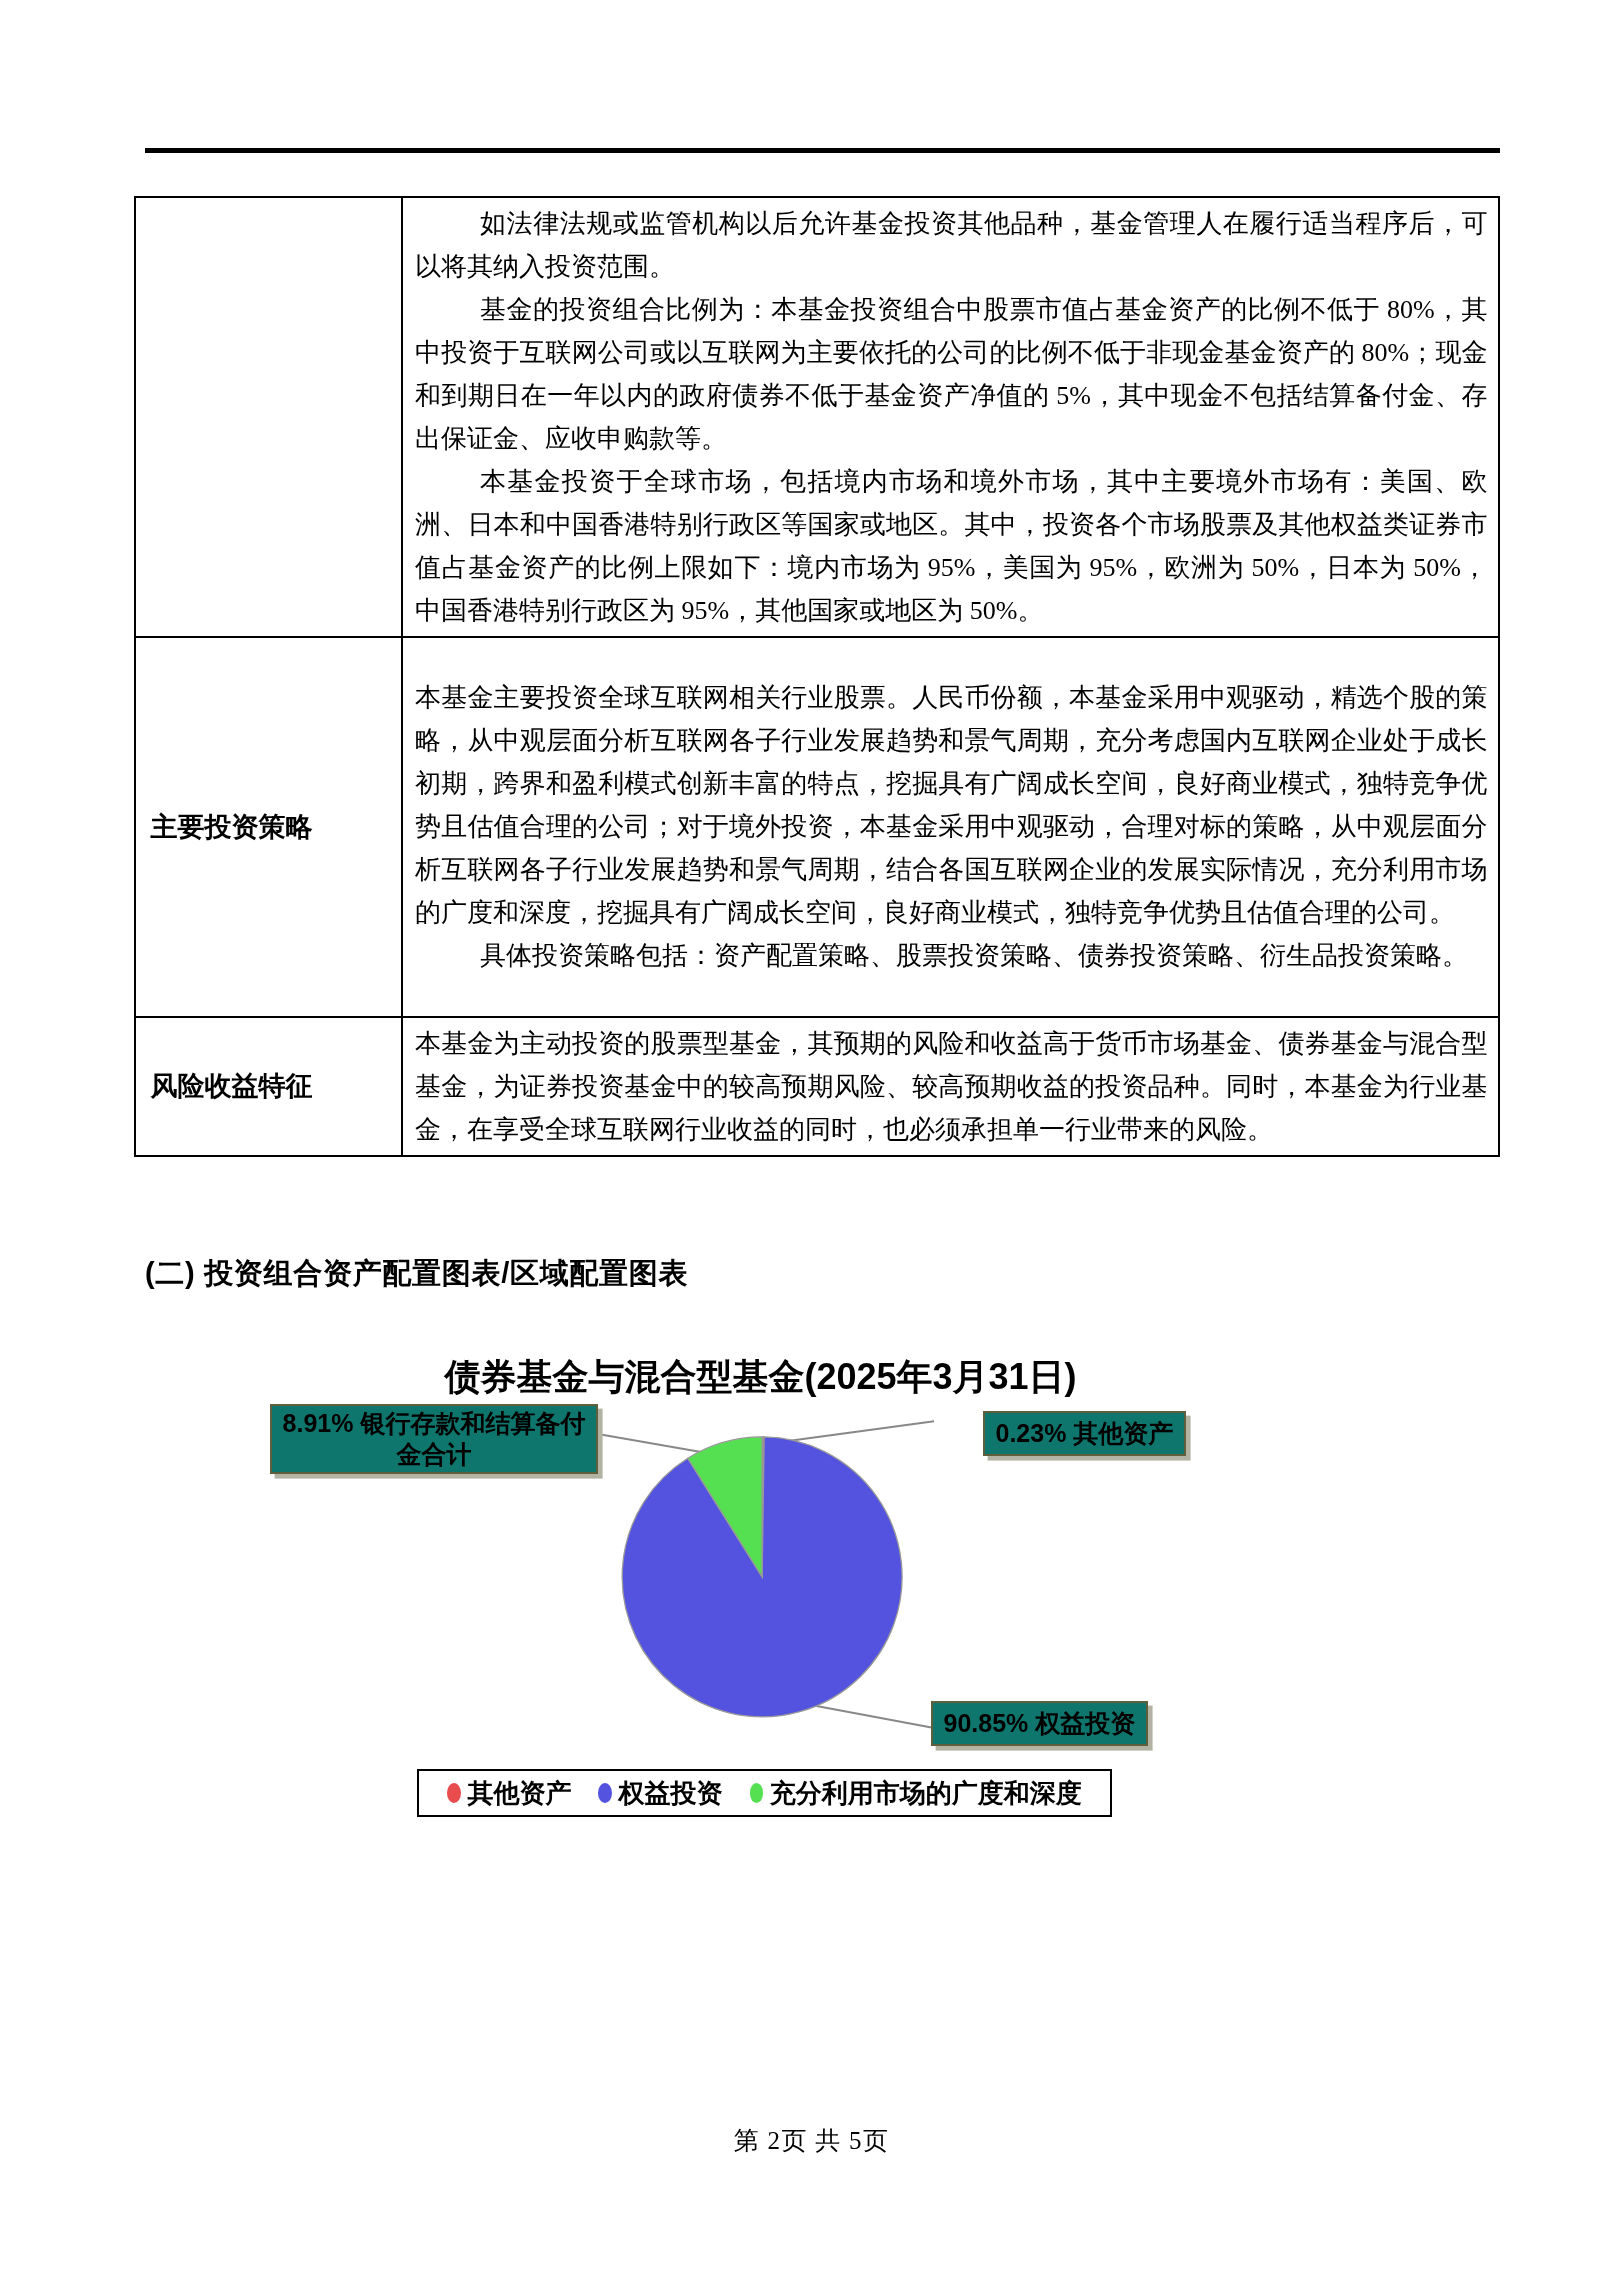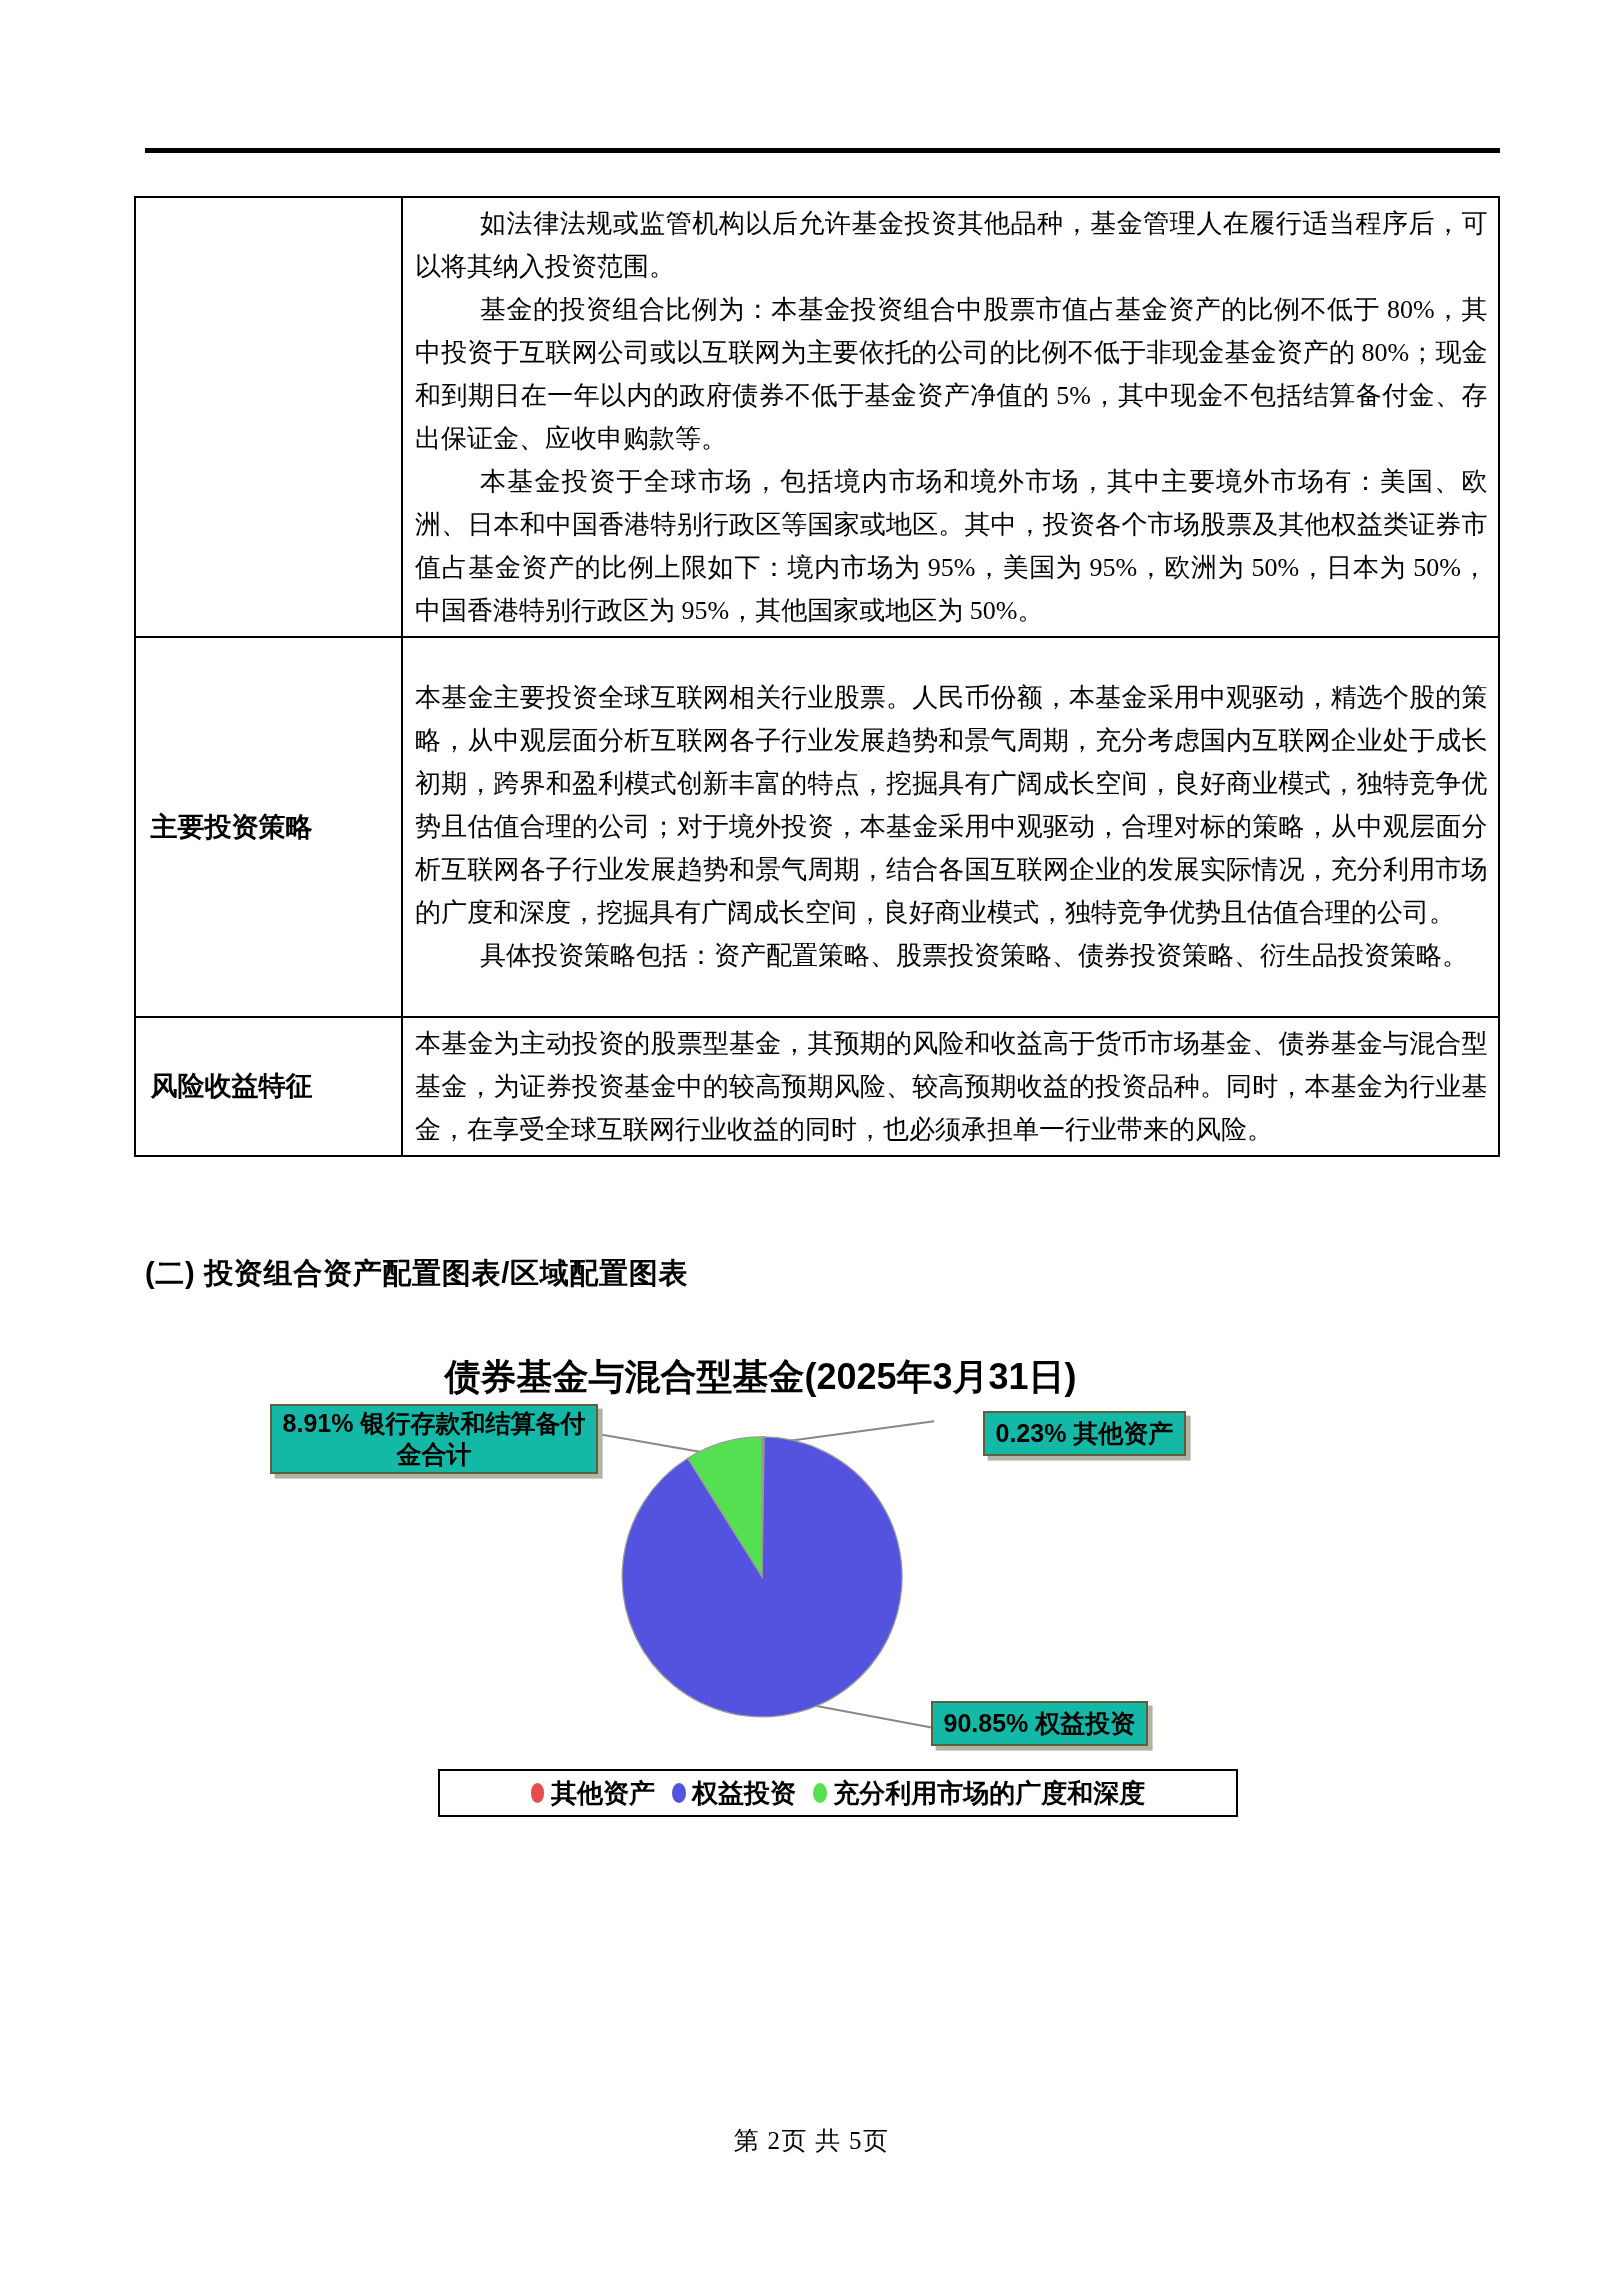--- a/index.html
+++ b/index.html
@@ -93,52 +93,51 @@
   }
   .chart-svg {
     position: absolute;
     left: 0;
     top: 1348px;
     width: 1623px;
     height: 497px;
   }
   .callout {
     position: absolute;
-    background: #14b8a6;
+    background: #0f766e;
     border: 2px solid #5f5f3d;
     box-shadow: 4.6px 4.6px 0 #b3b3a3;
     font-family: "Liberation Sans", "DejaVu Sans", sans-serif;
     font-weight: bold;
     font-size: 25px;
     color: #000;
     text-align: center;
     box-sizing: border-box;
   }
   .callout-bank   { left: 270px;  top: 1404px; width: 328px; line-height: 31px; padding: 2px 3.9px; }
   .callout-other  { left: 983px; top: 1411px; padding: 3.9px 10.5px; white-space: nowrap; }
   .callout-equity { left: 931px; top: 1701px; padding: 3.9px 10.5px; white-space: nowrap; }
 
   .legend-box {
     position: absolute;
     left: 417px;
     top: 1769px;
-    width: 800px;
+    width: 695px;
     height: 48px;
     border: 2.6px solid #000;
     background: #fff;
     display: flex;
     align-items: center;
     justify-content: center;
-    gap: 17px;
+    gap: 27px;
     font-family: "Liberation Sans", "DejaVu Sans", sans-serif;
     font-size: 26px;
     font-weight: bold;
     box-sizing: border-box;
     white-space: nowrap;
-    margin-left: 21px;
   }
   .legend-item { display: inline-flex; align-items: center; gap: 6.5px; }
   .legend-dot {
     display: inline-block;
     width: 13.7px;
     height: 20px;
     border-radius: 50%;
     flex: 0 0 auto;
   }
 

